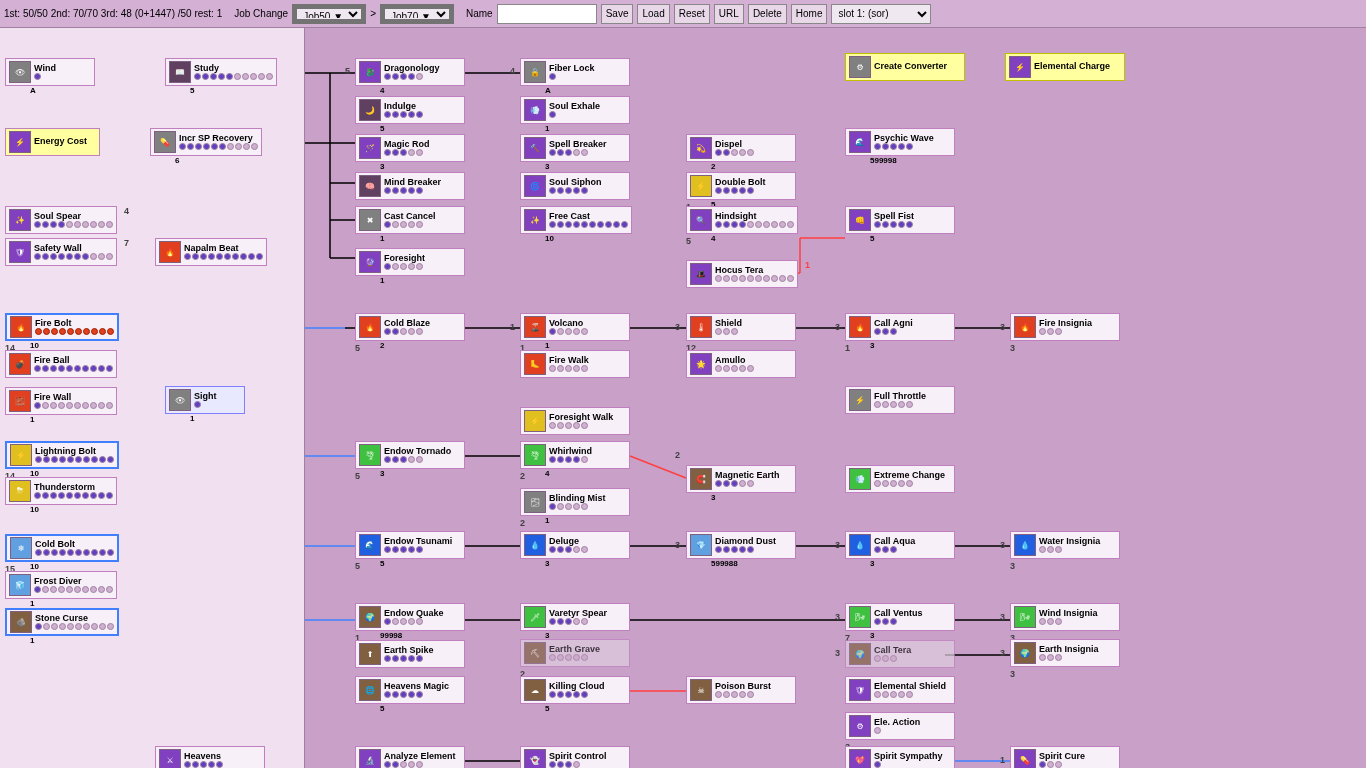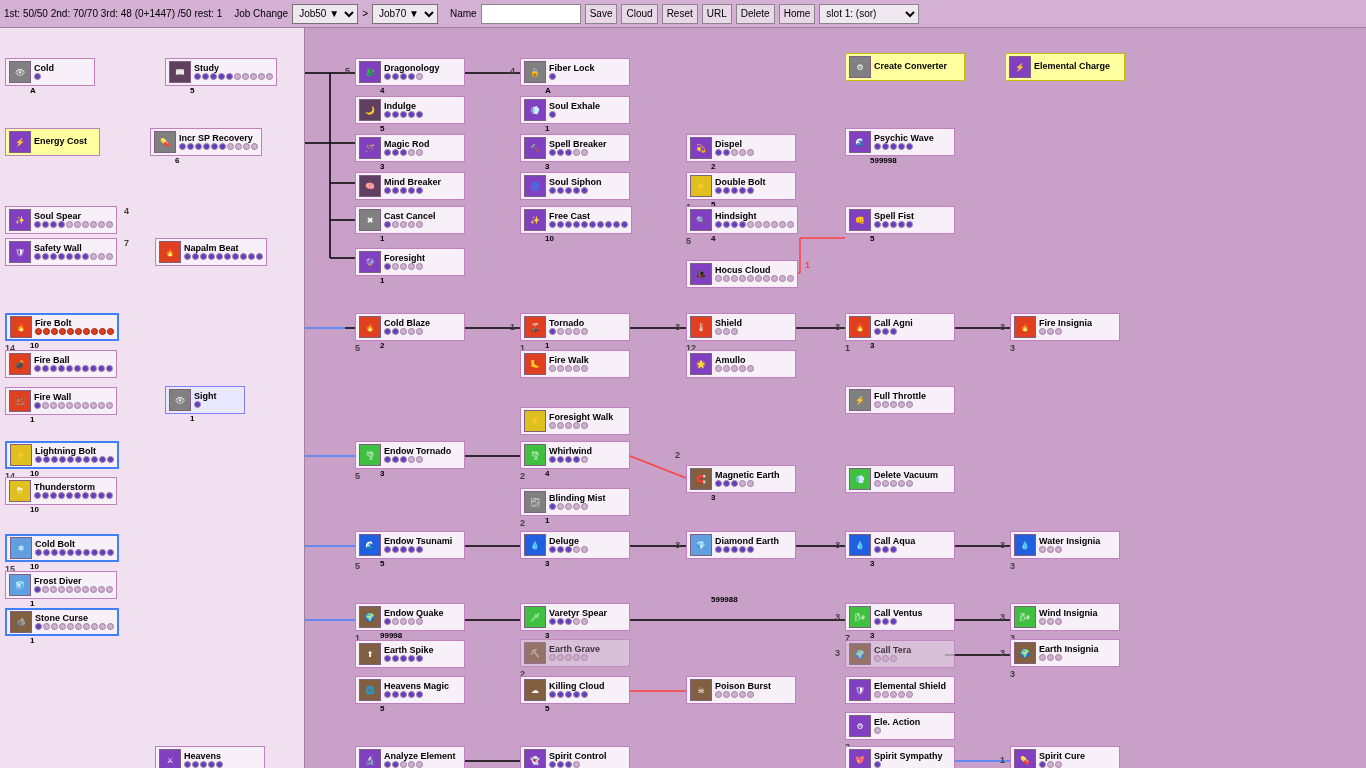--- a/index.html
+++ b/index.html
@@ -25,21 +25,21 @@
       position: relative;
       z-index: 100;
     }
     .top-bar-text {
       font-size: 10px;
       color: #000;
       white-space: nowrap;
     }
     .job-select {
       background: #f0e8f0;
-      border: 1px solid #737373;
+      border: 5px solid #737373;
       font-size: 10px;
       padding: 1px 2px;
       height: 20px;
     }
     .name-input {
       background: #fff;
       border: 1px solid #888;
       font-size: 10px;
       padding: 1px 2px;
       height: 20px;
@@ -193,21 +193,21 @@
   <select class="job-select">
     <option>Job50 ▼</option>
   </select>
   <span class="top-bar-text">&gt;</span>
   <select class="job-select">
     <option>Job70 ▼</option>
   </select>
   <span class="top-bar-text" style="margin-left:8px;">Name</span>
   <input class="name-input" type="text" style="">
   <button class="top-btn">Save</button>
-  <button class="top-btn">Cloud</button>
+  <button class="top-btn">Load</button>
   <button class="top-btn">Reset</button>
   <button class="top-btn">URL</button>
   <button class="top-btn">Delete</button>
   <button class="top-btn">Home</button>
   <select class="slot-select">
     <option>slot 1: (sor)</option>
   </select>
 </div>
 
 <div class="main-content">
@@ -274,21 +274,21 @@
     <line x1="800" y1="245" x2="800" y2="210" stroke="#ff4040" stroke-width="1.5"></line>
     <line x1="800" y1="210" x2="845" y2="210" stroke="#ff4040" stroke-width="1.5"></line>
   </svg>
 
   <div class="left-panel"></div>
 
   <div class="skill-node node-sense" style="position:absolute;top:30px;left:5px;">
     <div class="skill-box">
       <div class="skill-icon gray">👁</div>
       <div>
-        <div class="skill-name">Cold</div>
+        <div class="skill-name">Wind</div>
         <div class="skill-dots">
           <span class="dot filled"></span>
         </div>
       </div>
     </div>
     <span class="level-num" style="margin-left:25px;">A</span>
   </div>
 
   <div class="skill-node" style="position:absolute;top:30px;left:165px;">
     <div class="skill-box wide">
@@ -915,21 +915,21 @@
         </div>
       </div>
     </div>
     <span class="level-num" style="margin-left:25px;">10</span>
   </div>
 
   <div class="skill-node" style="position:absolute;top:285px;left:520px;">
     <div class="skill-box wide">
       <div class="skill-icon fire">🌋</div>
       <div>
-        <div class="skill-name">Tornado</div>
+        <div class="skill-name">Volcano</div>
         <div class="skill-dots">
           <span class="dot filled"></span>
             <span class="dot"></span>
             <span class="dot"></span>
             <span class="dot"></span>
             <span class="dot"></span>
         </div>
       </div>
     </div>
     <span class="level-num" style="margin-left:25px;">1</span>
@@ -1143,21 +1143,21 @@
       </div>
     </div>
     <span class="level-num" style="margin-left:25px;">4</span>
     <span style="position:absolute;top:30px;left:0;font-size:9px;color:#404040;font-weight:bold;">5</span>
   </div>
 
   <div class="skill-node" style="position:absolute;top:232px;left:686px;">
     <div class="skill-box wide">
       <div class="skill-icon special">🎩</div>
       <div>
-        <div class="skill-name">Hocus Cloud</div>
+        <div class="skill-name">Hocus Tera</div>
         <div class="skill-dots">
           <span class="dot"></span>
             <span class="dot"></span>
             <span class="dot"></span>
             <span class="dot"></span>
             <span class="dot"></span>
           <span class="dot"></span>
             <span class="dot"></span>
             <span class="dot"></span>
             <span class="dot"></span>
@@ -1213,31 +1213,31 @@
         </div>
       </div>
     </div>
     <span class="level-num" style="margin-left:25px;">3</span>
   </div>
 
   <div class="skill-node" style="position:absolute;top:503px;left:686px;">
     <div class="skill-box wide">
       <div class="skill-icon ice">💎</div>
       <div>
-        <div class="skill-name">Diamond Earth</div>
-        <div class="skill-dots">
-          <span class="dot filled"></span>
-            <span class="dot filled"></span>
-            <span class="dot filled"></span>
-            <span class="dot filled"></span>
-            <span class="dot filled"></span>
-        </div>
-      </div>
-    </div>
-    <span class="level-num" style="margin-left:25px;font-size:8px;margin-top:36px;">599988</span>
+        <div class="skill-name">Diamond Dust</div>
+        <div class="skill-dots">
+          <span class="dot filled"></span>
+            <span class="dot filled"></span>
+            <span class="dot filled"></span>
+            <span class="dot filled"></span>
+            <span class="dot filled"></span>
+        </div>
+      </div>
+    </div>
+    <span class="level-num" style="margin-left:25px;font-size:8px;">599988</span>
   </div>
 
   <div class="skill-node" style="position:absolute;top:648px;left:686px;">
     <div class="skill-box wide">
       <div class="skill-icon earth">☠</div>
       <div>
         <div class="skill-name">Poison Burst</div>
         <div class="skill-dots">
           <span class="dot"></span>
             <span class="dot"></span>
@@ -1326,21 +1326,21 @@
             <span class="dot"></span>
         </div>
       </div>
     </div>
   </div>
 
   <div class="skill-node" style="position:absolute;top:437px;left:845px;">
     <div class="skill-box wide">
       <div class="skill-icon wind">💨</div>
       <div>
-        <div class="skill-name">Delete Vacuum</div>
+        <div class="skill-name">Extreme Change</div>
         <div class="skill-dots">
           <span class="dot"></span>
             <span class="dot"></span>
             <span class="dot"></span>
             <span class="dot"></span>
             <span class="dot"></span>
         </div>
       </div>
     </div>
   </div>

